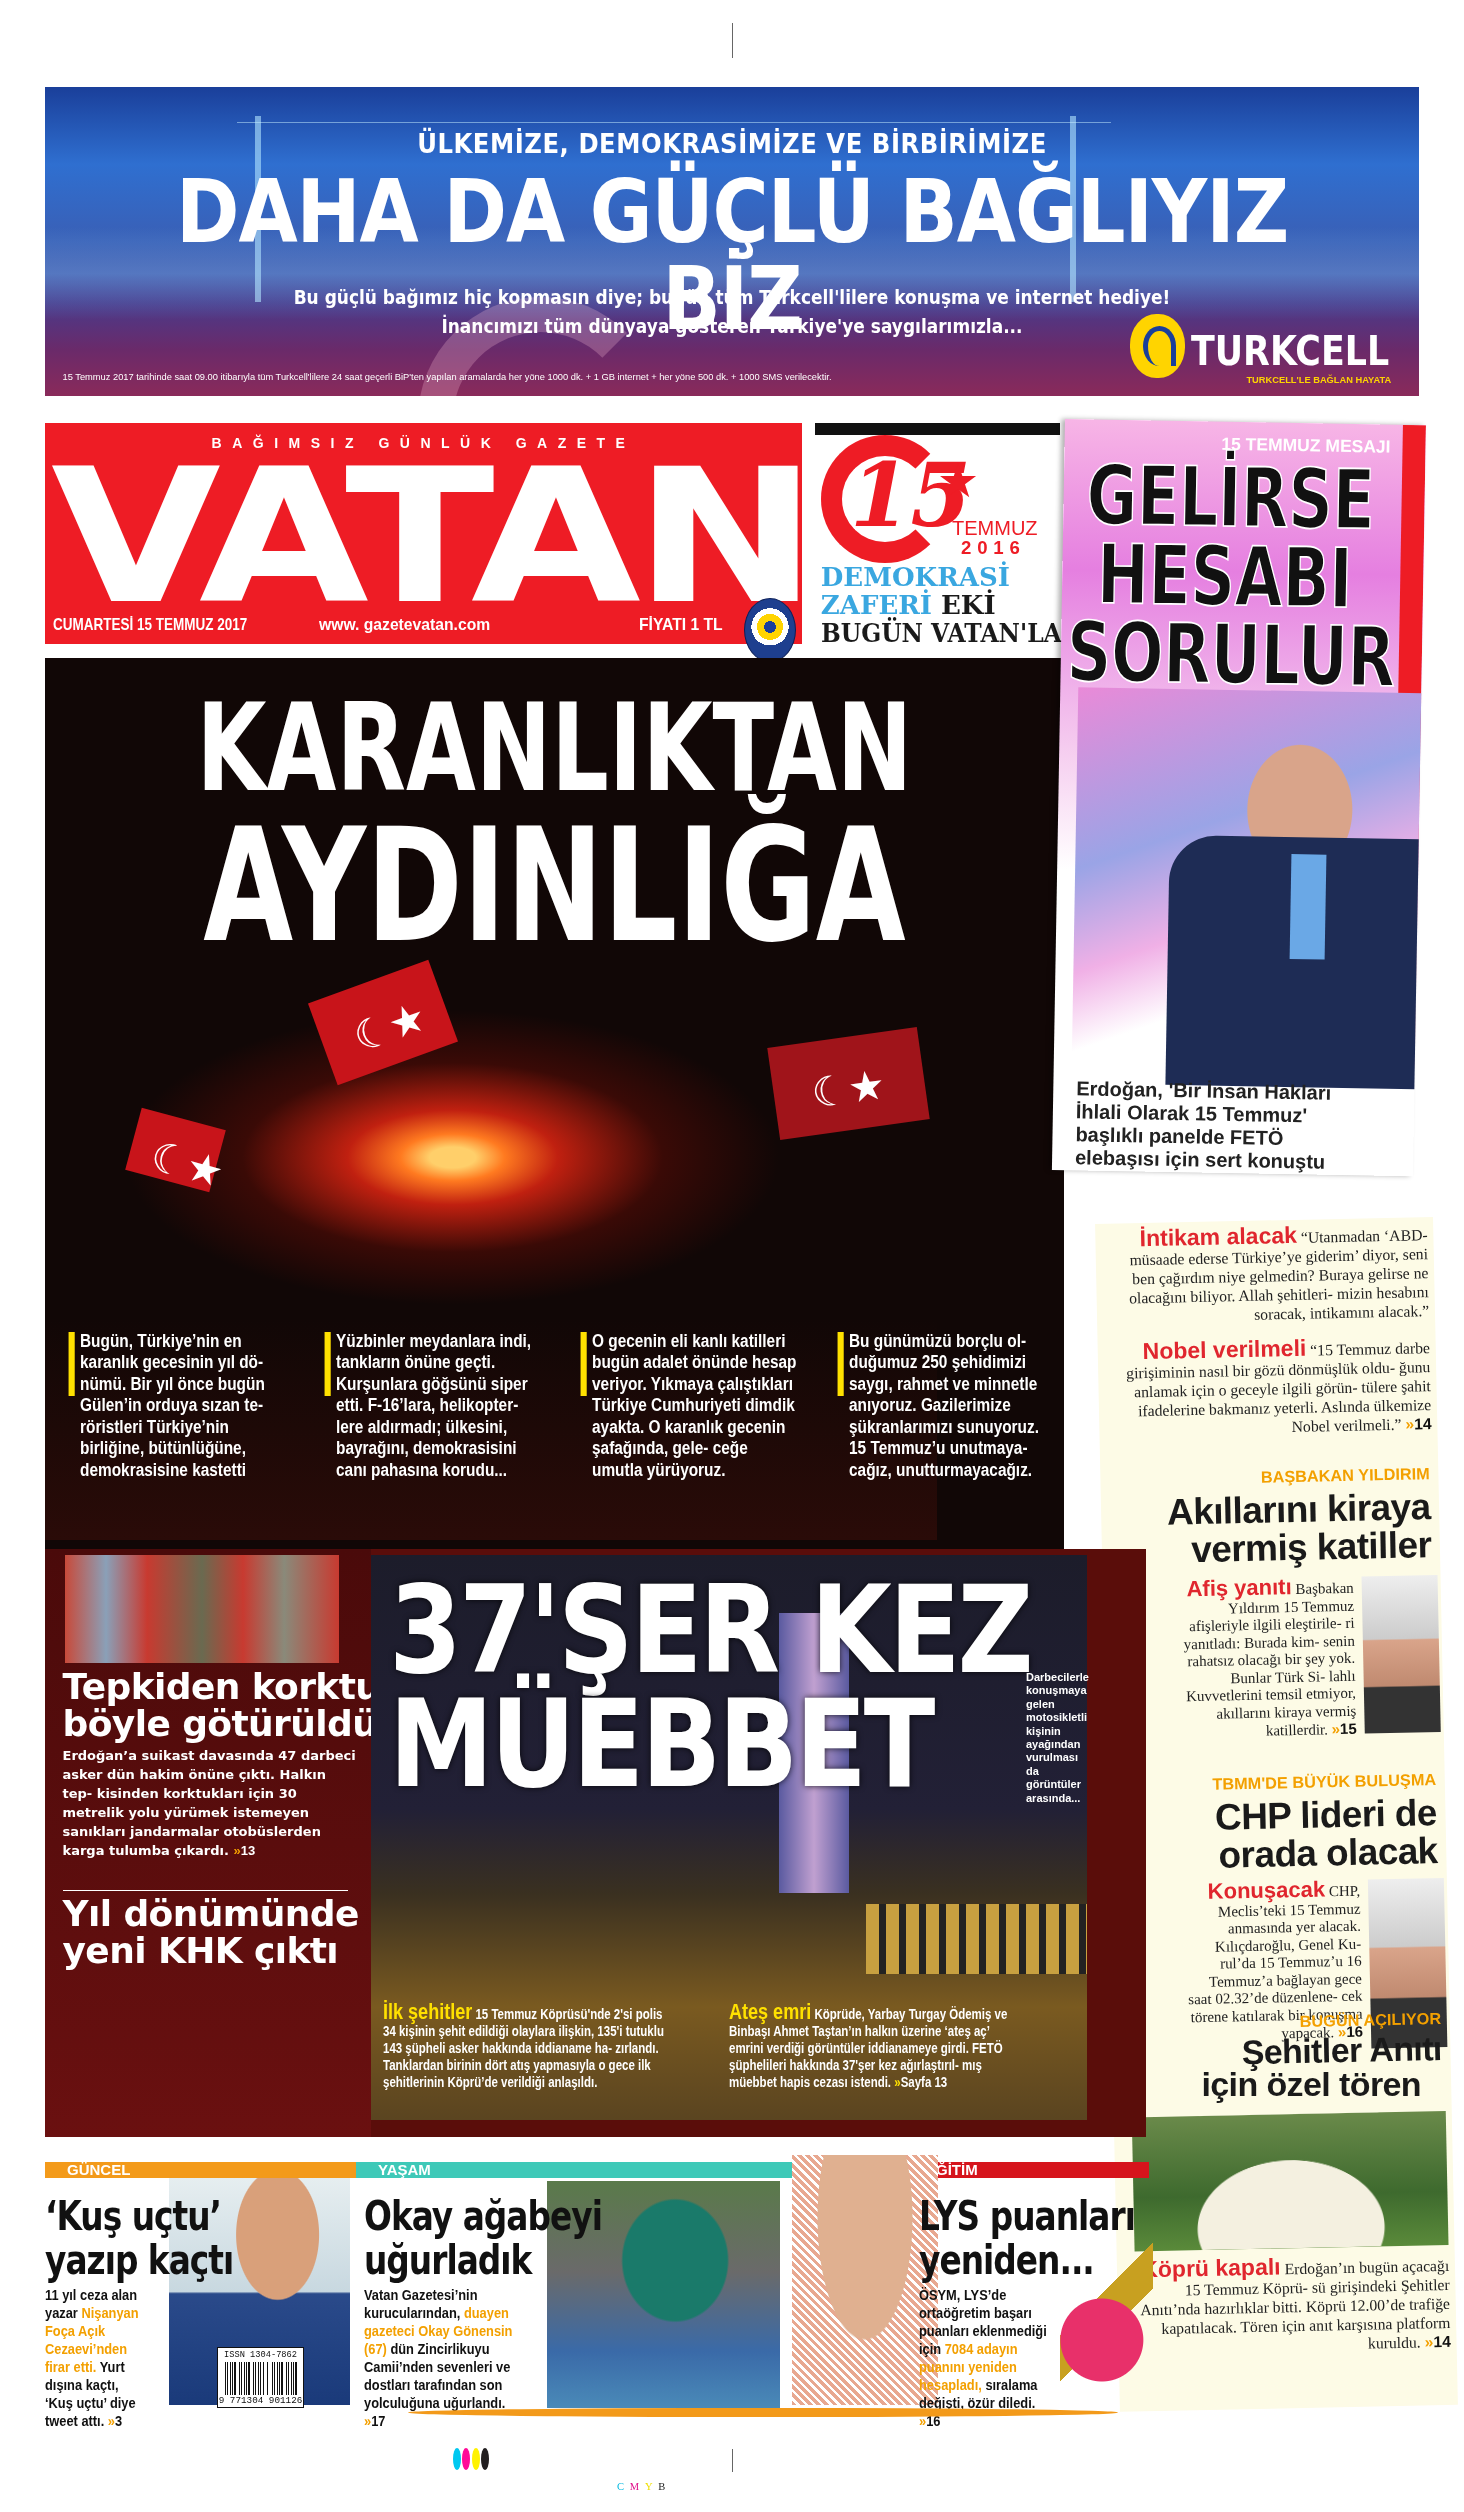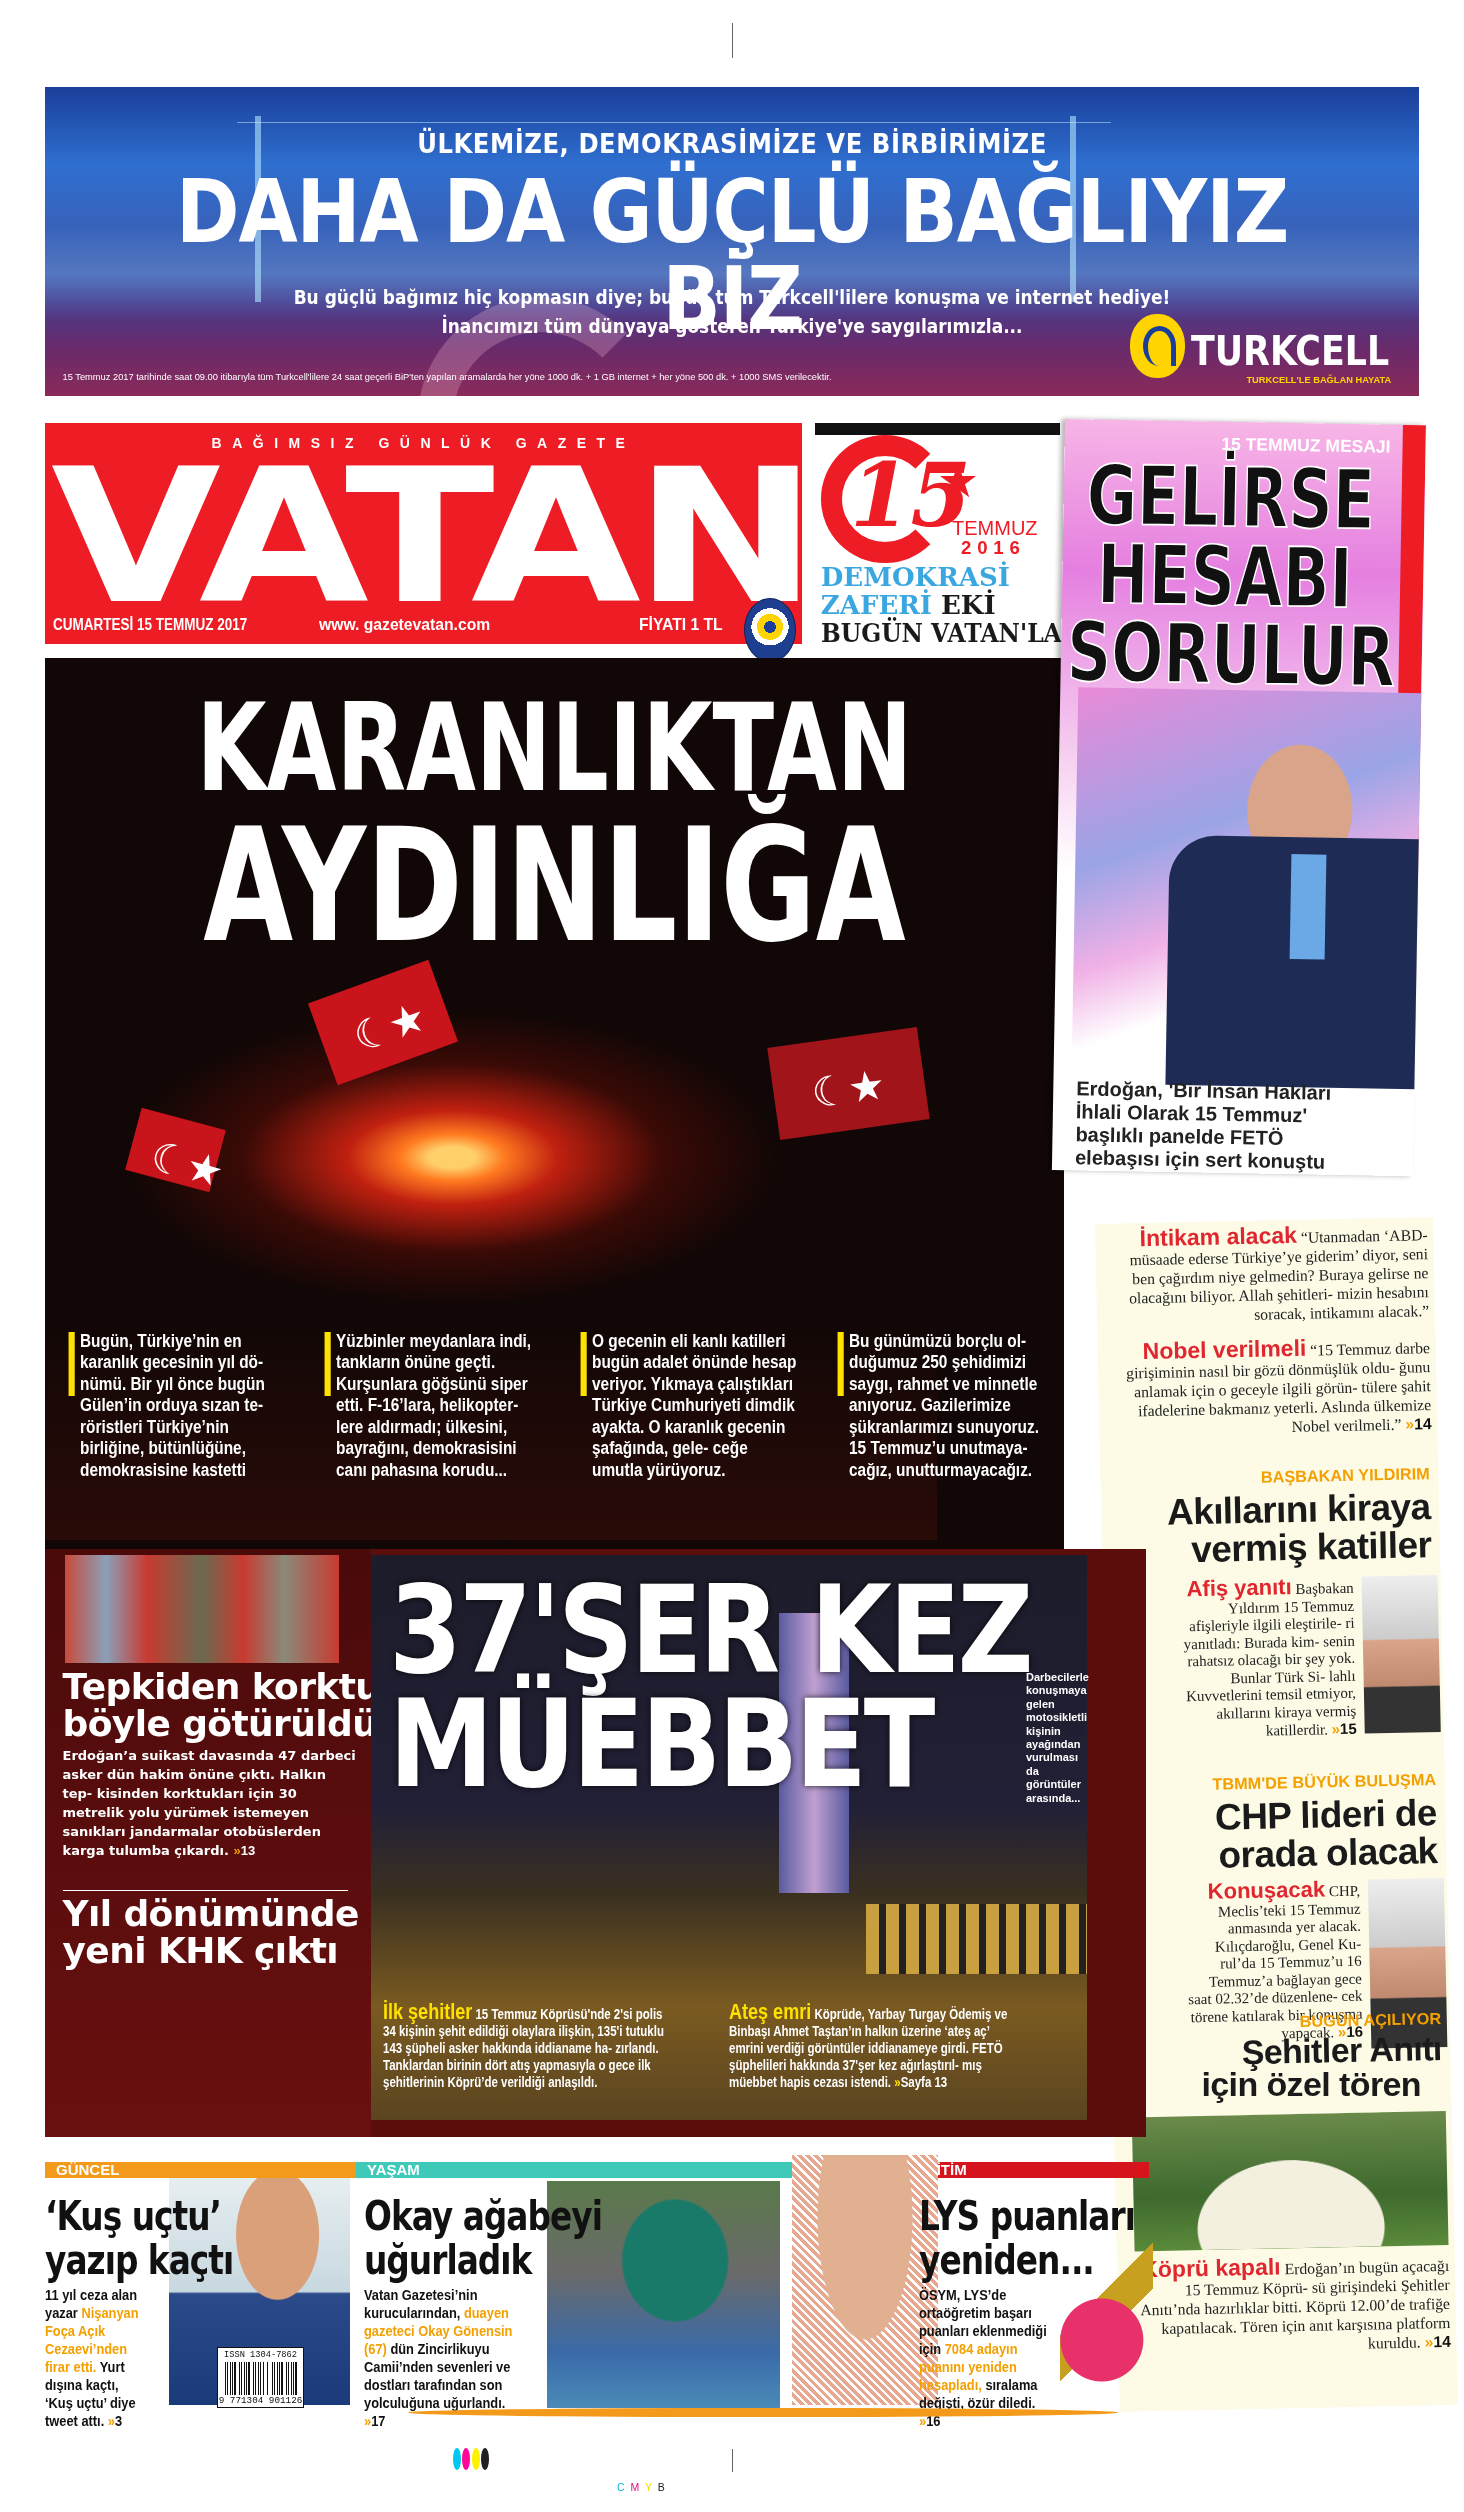--- a/index.html
+++ b/index.html
@@ -97,37 +97,37 @@
 #sec-h1,#sec-h2{position:absolute;color:#fff;font-weight:bold;font-size:122px;line-height:116px;font-family:"DejaVu Sans",sans-serif;white-space:nowrap;text-shadow:0 0 7px rgba(0,0,0,.8);transform:scaleX(.86);transform-origin:left;letter-spacing:-3.5px}
 #sec-h1{left:344px;top:23px}
 #sec-h2{left:344px;top:137px}
 #sec-side{position:absolute;left:981px;top:122px;width:64px;color:#fff;font-weight:bold;font-size:11px;line-height:13.4px}
 .yst{position:absolute;top:454px;color:#fff;font-weight:bold;font-size:14px;line-height:17px;transform:scaleX(.82);transform-origin:left}
 .yst b{color:#ffe100;font-size:22px}
 .yst .ref i{color:#ffe100}
 .yst .ref{color:#fff}
 
 
-.sec-tab{position:absolute;top:2162px;height:16.3px;color:#fff;font-weight:bold;font-size:15px;line-height:16.3px;padding-left:11px}
+.sec-tab{position:absolute;top:2162px;height:16.3px;color:#fff;font-weight:bold;font-size:15px;line-height:16.3px;padding-left:22px}
 .bh{position:absolute;color:#111;font-weight:bold;font-size:40px;line-height:42px;font-family:"DejaVu Sans",sans-serif;letter-spacing:-1.2px;white-space:nowrap;transform:scaleX(.82);transform-origin:left}
 .bt{position:absolute;color:#111;font-weight:bold;font-size:14.6px;line-height:18px;transform:scaleX(.88);transform-origin:left}
 .bt i{font-style:normal;color:#f3a000}
 #nisanyan-photo{position:absolute;left:169px;top:2178px;width:181px;height:227px;background:radial-gradient(ellipse at 60% 25%,#d9a07a 0 41px,transparent 42px),linear-gradient(180deg,#e6eef0 0%,#c8d8e0 50%,#2a4a8a 51%,#1a3a7a 100%)}
 #funeral{position:absolute;left:547px;top:2181px;width:233px;height:227px;background:radial-gradient(ellipse at 55% 35%,#1a7a6a 0 52px,transparent 54px),linear-gradient(180deg,#5a7a4a 0%,#6a6a6a 40%,#3a6aa8 75%,#4a8ab8 100%)}
 #okay-photo{position:absolute;left:792px;top:2155px;width:146px;height:250px;background:radial-gradient(ellipse at 50% 25%,#e0b090 0 47px,transparent 48px),repeating-linear-gradient(45deg,#e8a890 0 3.5px,#fff 3.5px 5.8px)}
 #pencil{position:absolute;left:1060px;top:2242px;width:93px;height:140px;background:radial-gradient(circle at 45% 70%,#e8306a 0 41px,transparent 42px),linear-gradient(135deg,transparent 40%,#c8a020 40%,#c8a020 60%,transparent 60%)}
 #barcode{position:absolute;left:217px;top:2347px;width:87px;height:61px;background:#fff;border:0.6px solid #111}
 #barcode .issn{position:absolute;left:0;right:0;top:2.3px;text-align:center;font-family:"Liberation Mono",monospace;font-size:8.7px;color:#111}
 #barcode .bars{position:absolute;left:7px;right:4.7px;top:14px;height:33px;background:repeating-linear-gradient(90deg,#111 0 1.2px,#fff 1.2px 2.3px,#111 2.3px 2.9px,#fff 2.9px 4.7px)}
 #barcode .num{position:absolute;left:0;right:0;bottom:1.2px;text-align:center;font-family:"Liberation Mono",monospace;font-size:9.3px;color:#111}
 #brush{position:absolute;left:408px;top:2408px;width:710px;height:9.3px;background:#f39a1a;border-radius:50%}
 
 
 .cmyk-dot{position:absolute;top:2448px;width:7.6px;height:22px;border-radius:50%}
-#cmyk-text{position:absolute;left:617px;top:2481px;font-family:Liberation Sans, sans-serif;font-size:10.5px;letter-spacing:5.8px}
+#cmyk-text{position:absolute;left:617px;top:2481px;font-family:Liberation Serif, serif;font-size:10.5px;letter-spacing:5.8px}
 .regline{position:absolute;width:0.6px;background:#666}
 </style>
 </head>
 <body>
 
 <div id="ad" class="abs">
   <div class="glow"></div>
   <div class="tower" style="left:210px"></div>
   <div class="tower" style="left:1025px"></div>
   <div class="bridge"></div>

